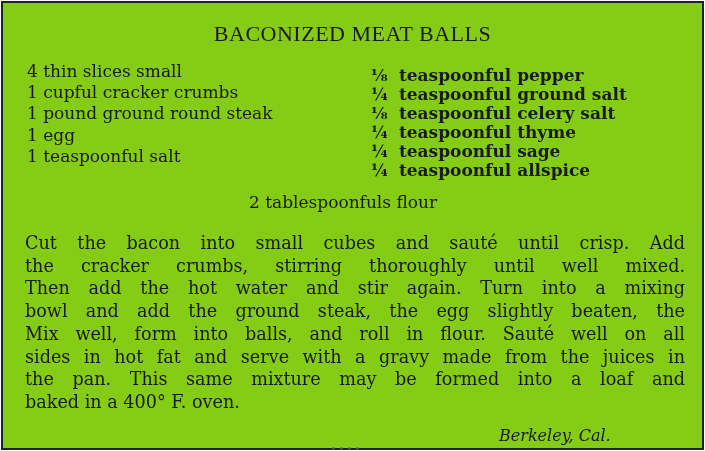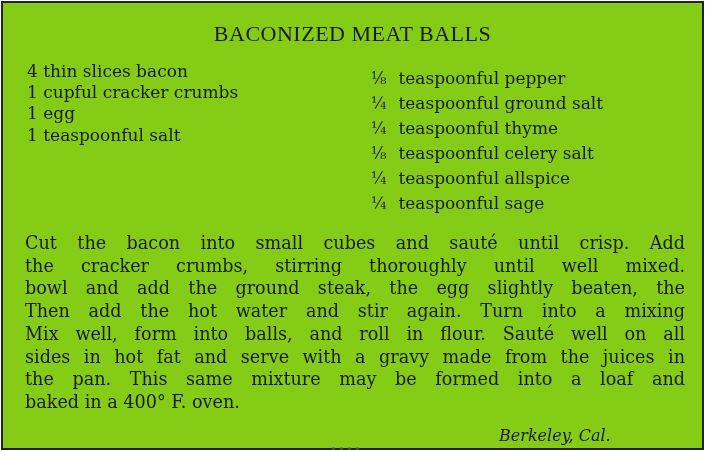--- a/index.html
+++ b/index.html
@@ -40,21 +40,22 @@
       left: 24px;
       top: 58px;
       font-size: 17px;
       line-height: 21.2px;
     }
     .col-right {
       position: absolute;
       left: 368px;
       top: 63px;
       font-size: 17px;
-      line-height: 25px;
+      line-height: 18px;
+      font-weight: bold;
     }
     .ing {
       white-space: nowrap;
     }
     .frac {
       display: inline-block;
       width: 22px;
       font-size: 16px;
     }
     .extra {
@@ -107,25 +108,29 @@
 </head>
 <body>
 
 <div class="card">
 
   <div class="title">BACONIZED MEAT BALLS</div>
 
   <div class="col-left">
     <div class="ing">
       <span class="qty">4</span>
-      <span>thin slices bacon</span>
+      <span>thin slices small</span>
     </div>
     <div class="ing">
       <span class="qty">1</span>
       <span>cupful cracker crumbs</span>
+    </div>
+    <div class="ing">
+      <span class="qty">1</span>
+      <span>pound ground round steak</span>
     </div>
     <div class="ing">
       <span class="qty">1</span>
       <span>egg</span>
     </div>
     <div class="ing">
       <span class="qty">1</span>
       <span>teaspoonful salt</span>
     </div>
   </div>
@@ -133,43 +138,44 @@
   <div class="col-right">
     <div class="ing">
       <span class="frac">⅛</span>
       <span>teaspoonful pepper</span>
     </div>
     <div class="ing">
       <span class="frac">¼</span>
       <span>teaspoonful ground salt</span>
     </div>
     <div class="ing">
-      <span class="frac">¼</span>
-      <span>teaspoonful thyme</span>
-    </div>
-    <div class="ing">
       <span class="frac">⅛</span>
       <span>teaspoonful celery salt</span>
     </div>
     <div class="ing">
       <span class="frac">¼</span>
-      <span>teaspoonful allspice</span>
+      <span>teaspoonful thyme</span>
     </div>
     <div class="ing">
       <span class="frac">¼</span>
       <span>teaspoonful sage</span>
     </div>
+    <div class="ing">
+      <span class="frac">¼</span>
+      <span>teaspoonful allspice</span>
+    </div>
   </div>
 
+  <div class="extra">2 tablespoonfuls flour</div>
 
   <div class="method">
     <span class="line">Cut the bacon into small cubes and sauté until crisp.  Add</span>
     <span class="line">the cracker crumbs, stirring thoroughly until well mixed.</span>
+    <span class="line">Then add the hot water and stir again.  Turn into a mixing</span>
     <span class="line">bowl and add the ground steak, the egg slightly beaten, the</span>
-    <span class="line">Then add the hot water and stir again.  Turn into a mixing</span>
     <span class="line">Mix well, form into balls, and roll in flour.  Sauté well on all</span>
     <span class="line">sides in hot fat and serve with a gravy made from the juices in</span>
     <span class="line">the pan.  This same mixture may be formed into a loaf and</span>
     <span class="last-line">baked in a 400° F. oven.</span>
   </div>
 
   <div class="source">Berkeley, Cal.</div>
 
 </div>
 

